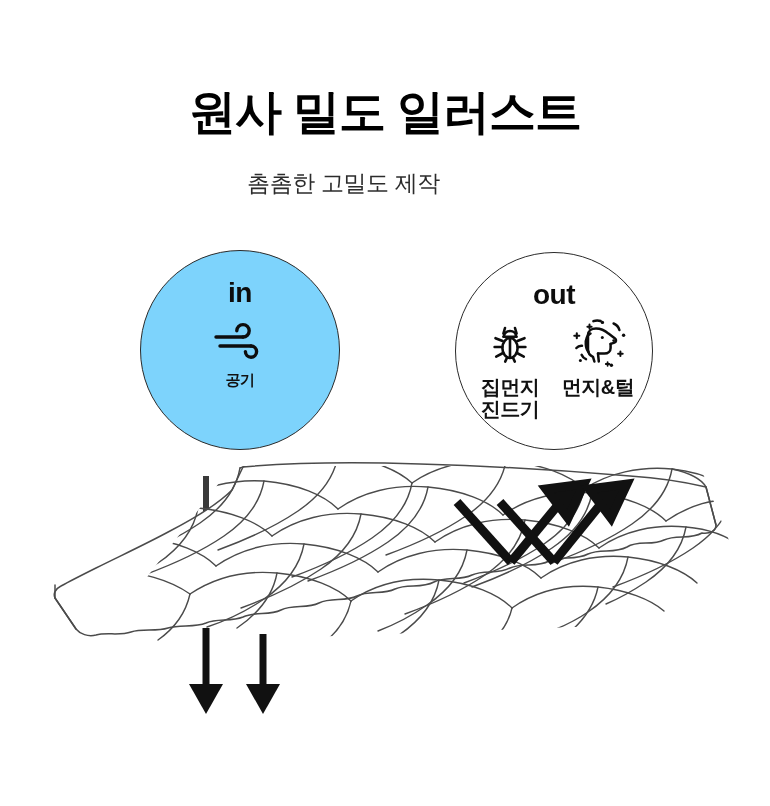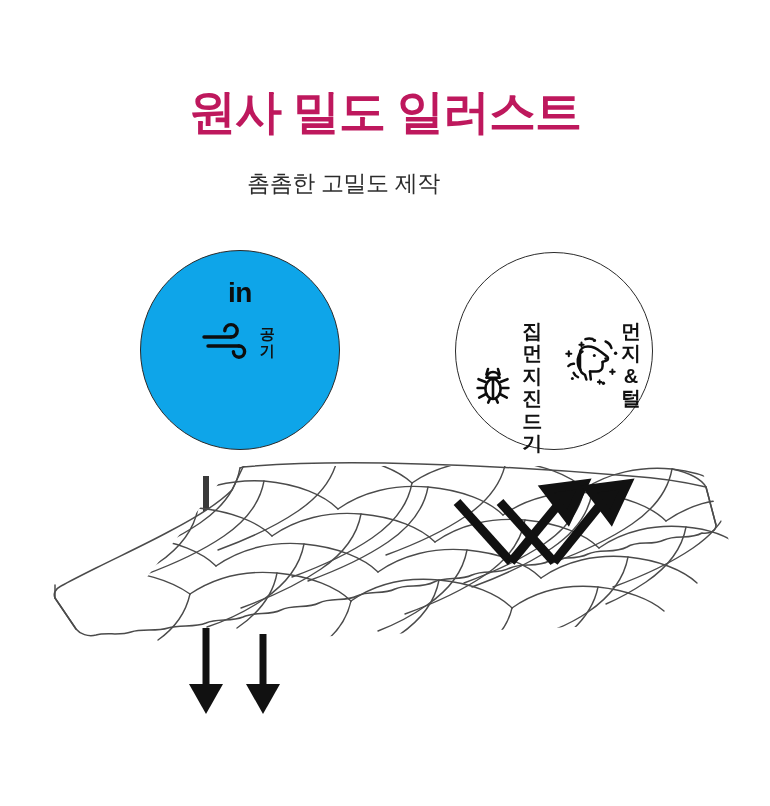--- a/index.html
+++ b/index.html
@@ -26,21 +26,21 @@
   
   .title {
     position: absolute;
     left: 0;
     top: 86px;
     width: 770px;
     text-align: center;
     font-size: 47px;
     font-weight: 800;
     letter-spacing: -1px;
-    color: #be185d;
+    color: #000000;
     line-height: 1.1;
     white-space: nowrap;
   }
   .subtitle {
     position: absolute;
     left: 0;
     top: 168px;
     width: 687px;
     text-align: center;
     font-size: 23px;
@@ -54,21 +54,21 @@
   .circle {
     position: absolute;
     border-radius: 50%;
     box-sizing: border-box;
   }
   .circle-in {
     left: 140px;
     top: 250px;
     width: 200px;
     height: 200px;
-    background: #0ea5e9;
+    background: #7dd3fc;
     border: 1.6px solid #2a2a2a;
   }
   .circle-out {
     left: 455px;
     top: 252px;
     width: 198px;
     height: 198px;
     background: #ffffff;
     border: 1.6px solid #2a2a2a;
   }
@@ -89,21 +89,21 @@
     top: 62px;
     width: 100%;
     display: flex;
     justify-content: center;
     align-items: flex-start;
     gap: 18px;
   }
   .icon-cell {
     width: 78px;
     display: flex;
-    flex-direction: row;
+    flex-direction: column;
     align-items: center;
   }
   .icon-art {
     height: 56px;
     display: flex;
     align-items: center;
     justify-content: center;
   }
   .icon-label {
     margin-top: 3px;
@@ -149,20 +149,21 @@
           </svg>
         </div>
         <div class="icon-label">공기</div>
       </div>
 
 
     </div>
   </div>
 
   <div class="circle circle-out">
+    <div class="circle-caption">out</div>
     <div class="icon-pair">
 
       <div class="icon-cell">
         <div class="icon-art">
           <svg width="44" height="46" viewBox="0 0 44 46" fill="none" stroke="#0d0d0d" stroke-width="2.6" stroke-linecap="round" stroke-linejoin="round">
 
             <path d="M17 6 L15.4 11.5"></path>
             <path d="M27 6 L28.6 11.5"></path>
 
             <path d="M16 14.5 C16 11.3 18.6 9 22 9 C25.4 9 28 11.3 28 14.5"></path>

